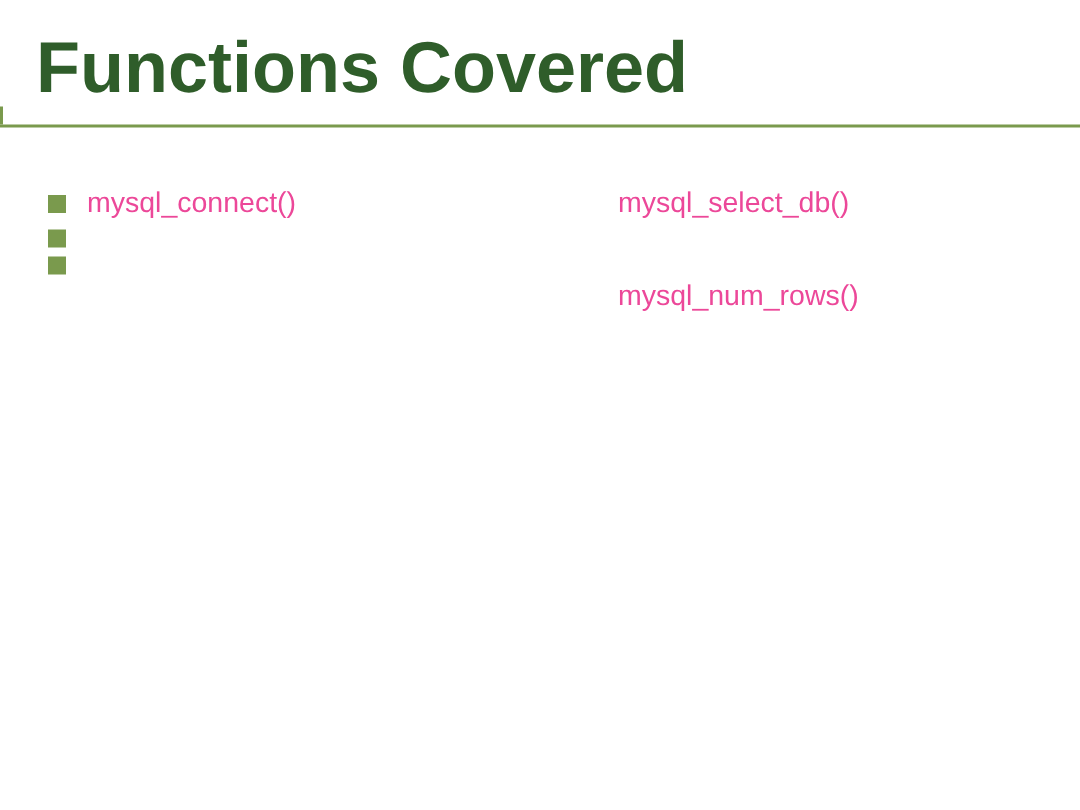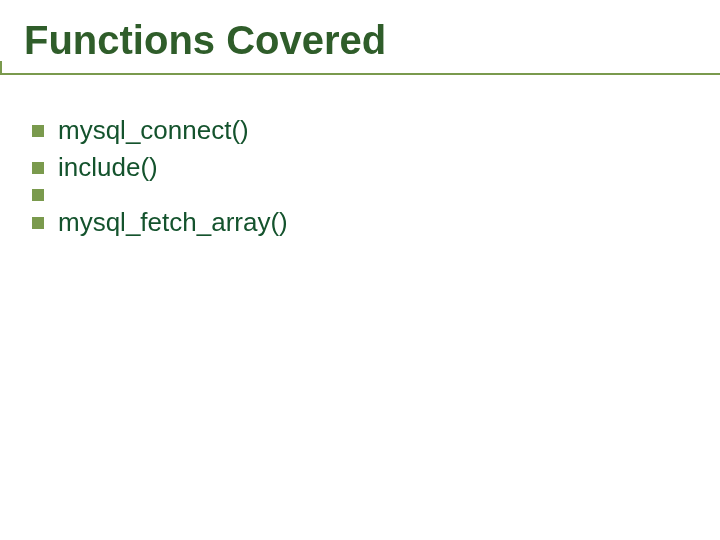--- a/index.html
+++ b/index.html
@@ -1,64 +1,61 @@
 <!DOCTYPE html>
 <html><head>
 <meta charset="utf-8">
 <style>
   * { margin: 0; padding: 0; box-sizing: border-box; }
   html, body { width: 720px; height: 540px; background: #fff; font-family: Arial, Helvetica, sans-serif; overflow: hidden; }
   .slide { width: 720px; height: 540px; position: relative; padding: 18px 20px 20px 24px; }
-  .title { font-size: 40px; font-weight: bold; color: #2f5d2a; letter-spacing: 0px; }
+  .title { font-size: 48px; font-weight: bold; color: #2f5d2a; letter-spacing: 0px; }
   .rule-wrap { position: relative; margin-top: 6px; height: 10px; }
   .rule-line { position: absolute; left: -24px; right: -20px; top: 4px; border-top: 2px solid #7a9a4d; }
   .rule-tick { position: absolute; left: -24px; top: -8px; width: 2px; height: 12px; background: #7a9a4d; }
   .body { display: flex; gap: 24px; margin-top: 36px; padding-left: 8px; }
   .col { flex: 0 0 auto; }
   .col-left { width: 330px; }
   .col-right { width: 300px; }
   .item { display: flex; align-items: center; gap: 14px; margin-bottom: 6px; }
   .bullet { width: 12px; height: 12px; background: #7a9a4d; flex: 0 0 auto; }
   .bullet-spacer { width: 12px; height: 12px; flex: 0 0 auto; }
-  .text { font-size: 26px; color: #14532d; }
+  .text { font-size: 19px; color: #ec4899; }
   .spacer-row { height: 34px; }
 </style>
 </head>
 <body>
 
 <div class="slide">
   <div class="title">Functions Covered</div>
   <div class="rule-wrap">
     <div class="rule-tick"></div>
     <div class="rule-line"></div>
   </div>
   <div class="body">
     <div class="col col-left">
       <div class="item">
         <span class="bullet"></span>
         <span class="text">mysql_connect()</span>
       </div>
       <div class="item">
         <span class="bullet"></span>
-        <span class="text">include()</span>
       </div>
       <div class="item">
         <span class="bullet"></span>
-      </div>
-      <div class="item">
-        <span class="bullet"></span>
-        <span class="text">mysql_fetch_array()</span>
       </div>
     </div>
     <div class="col col-right">
       <div class="item">
         <span class="bullet-spacer"></span>
+        <span class="text">mysql_select_db()</span>
       </div>
       <div class="spacer-row"></div>
       <div class="item">
         <span class="bullet-spacer"></span>
+        <span class="text">mysql_num_rows()</span>
       </div>
       <div class="item">
         <span class="bullet-spacer"></span>
       </div>
     </div>
   </div>
 </div>
 
 </body></html>

